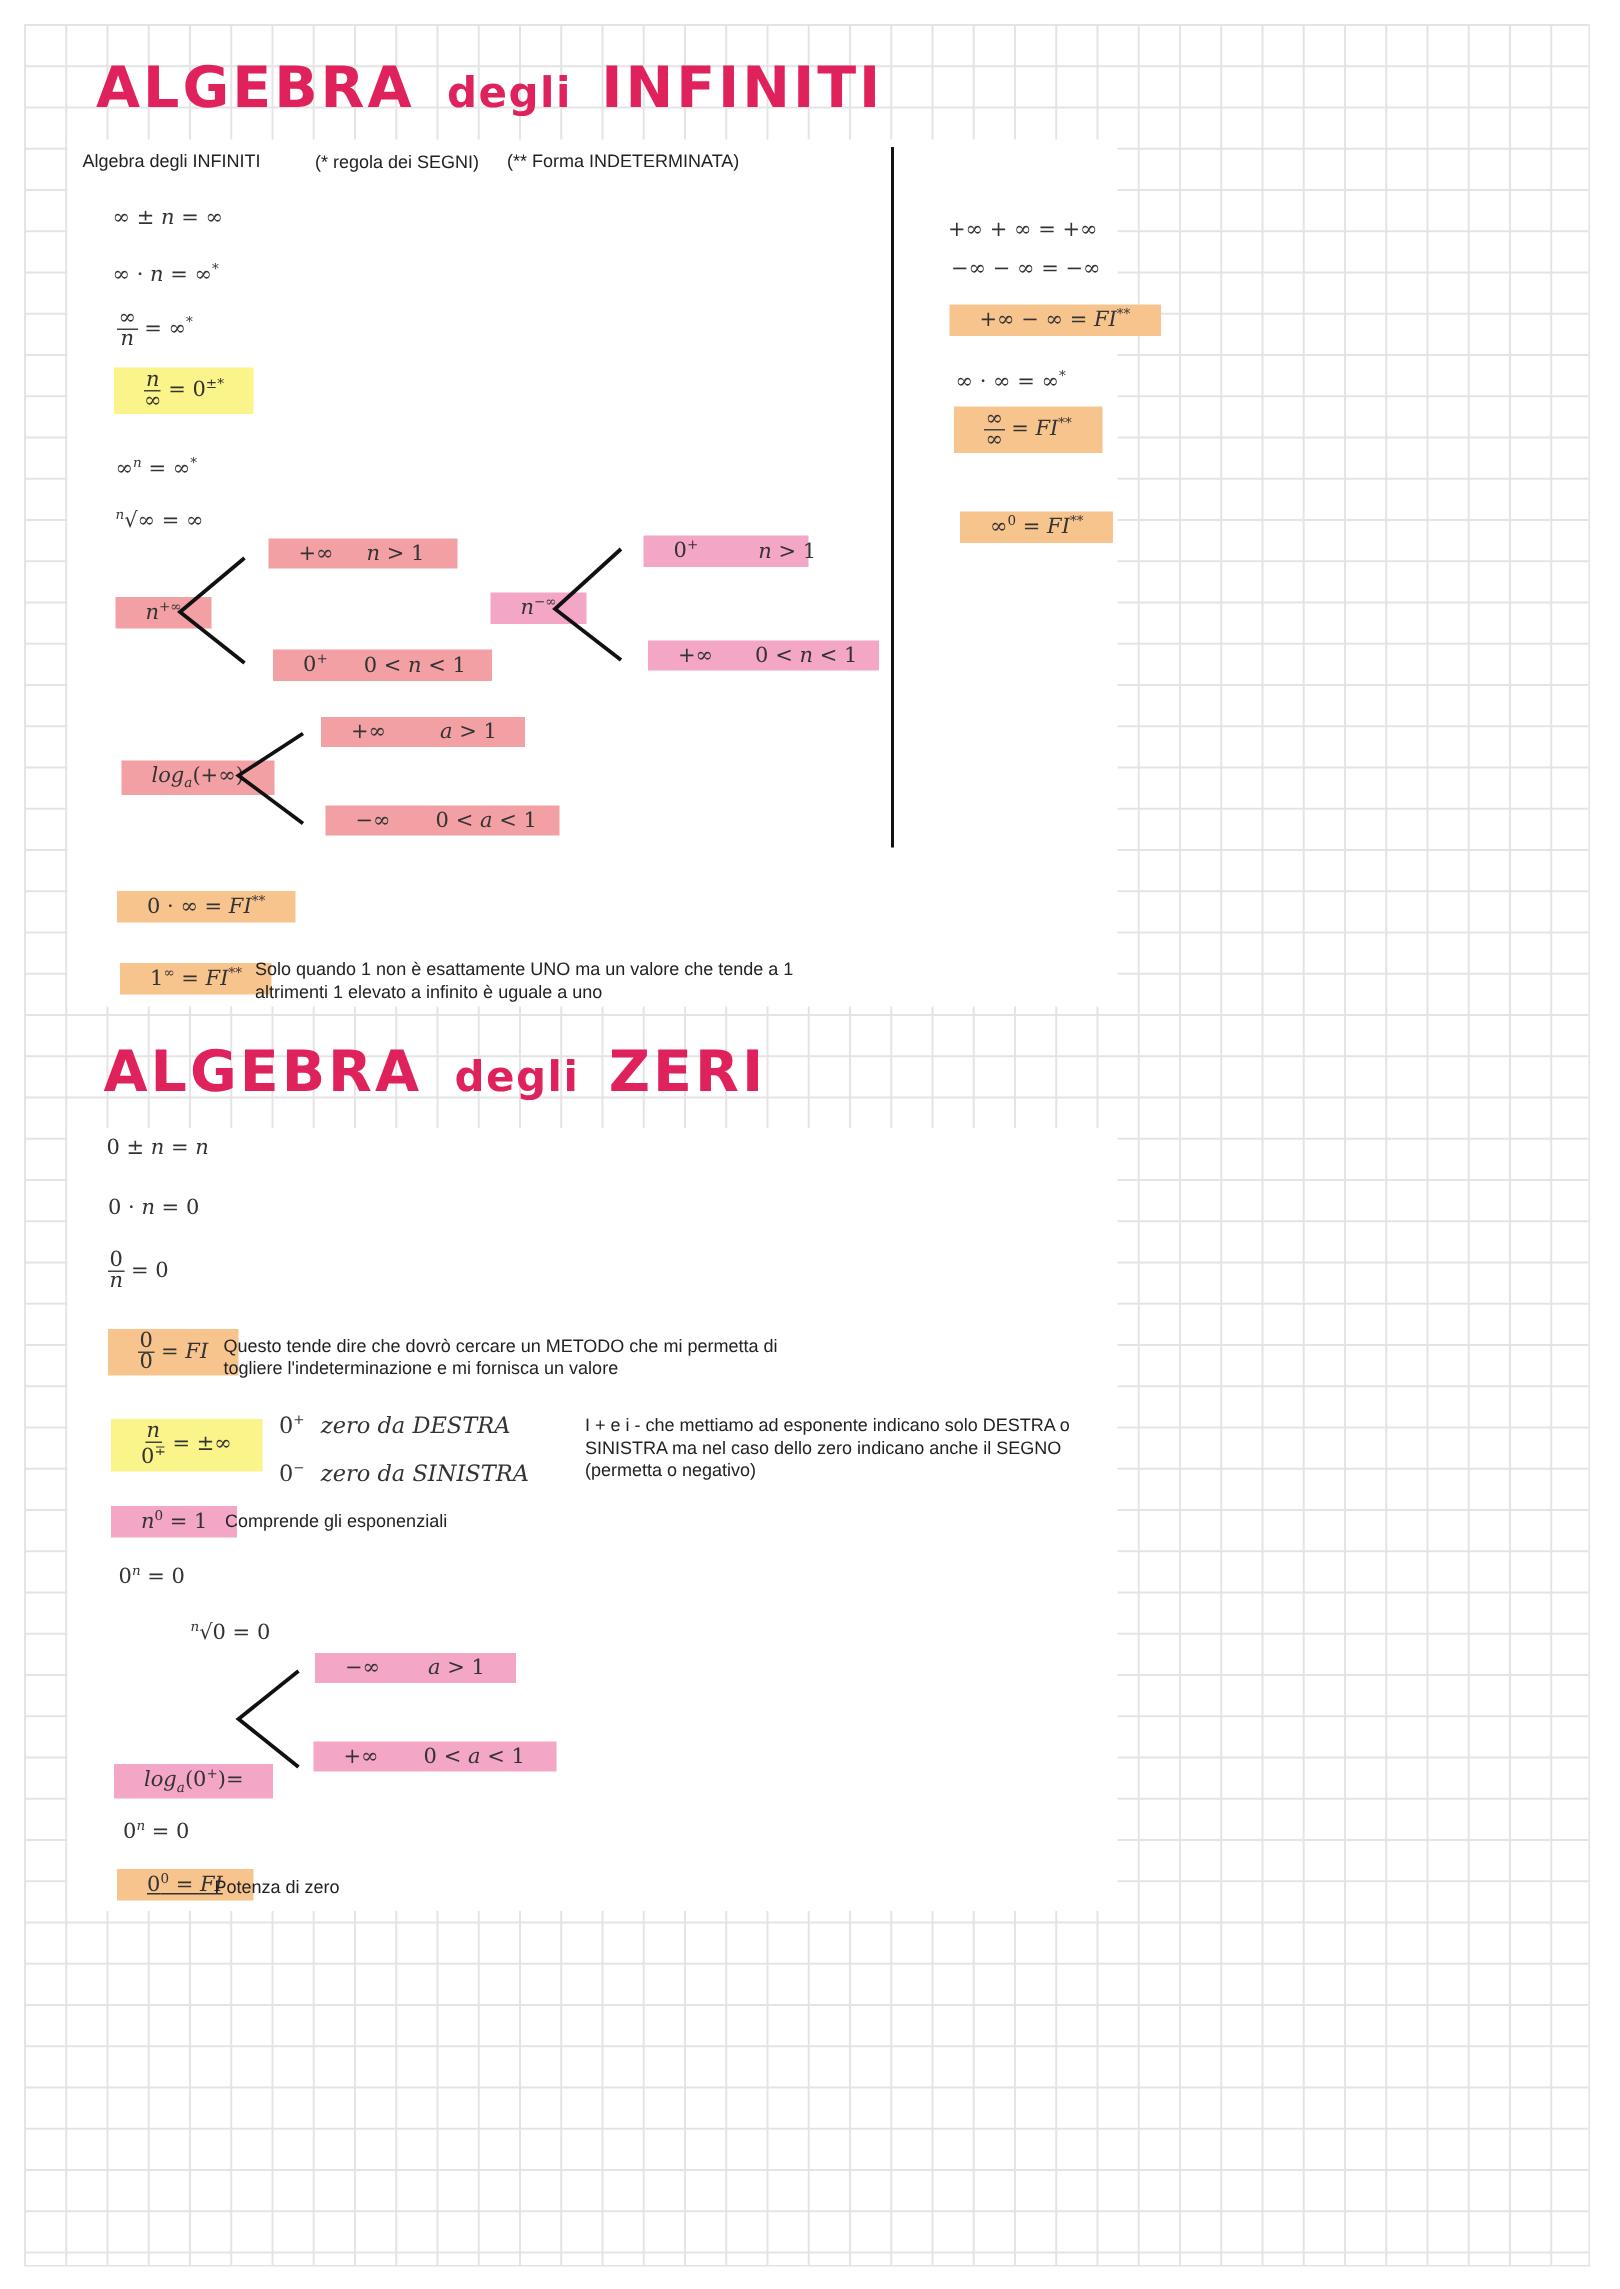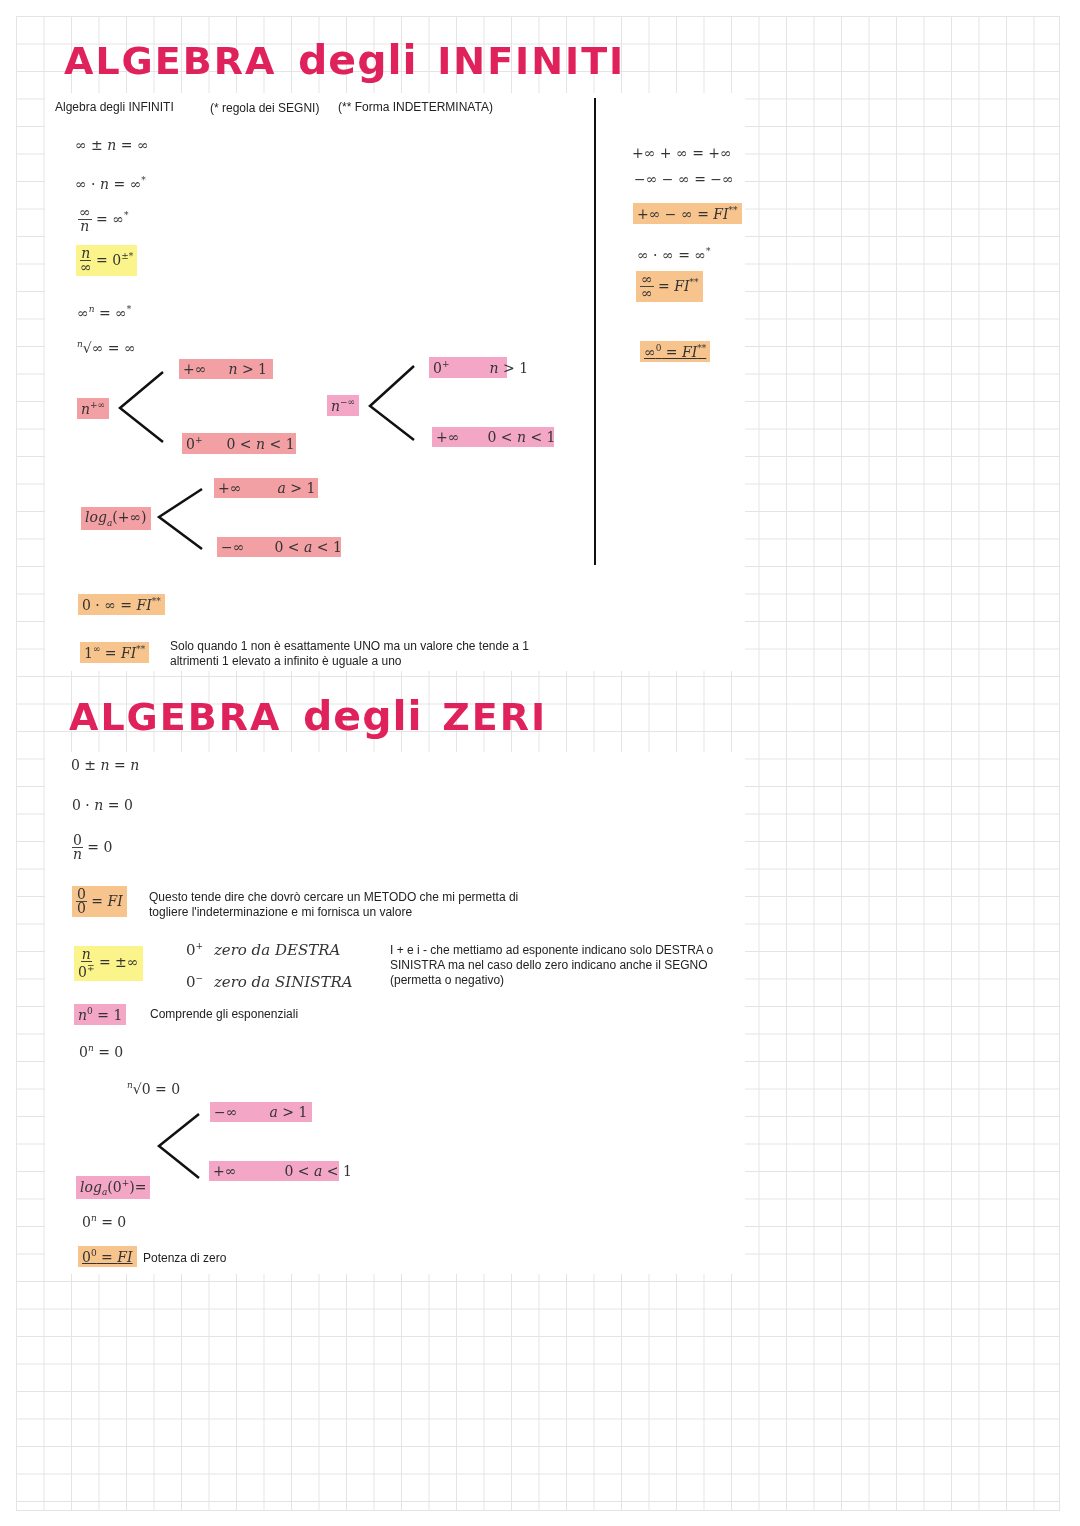--- a/index.html
+++ b/index.html
@@ -17,27 +17,27 @@
       linear-gradient(to bottom, #e4e4e4 1px, transparent 1px);
     background-size:27.5px 27.5px;
     border-right:1px solid #e4e4e4; border-bottom:1px solid #e4e4e4;
   }
   .panel { position:absolute; background:#fff; }
   .title {
     position:absolute; color:#e0225c; font-family:"DejaVu Sans", sans-serif;
     font-weight:bold; letter-spacing:2px;
   }
   .title .big { font-size:38px; }
-  .title .small { font-size:41px; letter-spacing:1px; text-transform:none; }
+  .title .small { font-size:28px; letter-spacing:1px; text-transform:none; }
   .abs { position:absolute; white-space:nowrap; }
   .math { font-family:"DejaVu Serif", serif; font-size:14px; color:#333; }
   .math i { font-style:italic; }
   .note { font-family:"Liberation Sans", sans-serif; font-size:12px; color:#222; line-height:15px; }
   .hdr { font-size:12px; color:#222; }
-  .hl { padding:2px 4px; }
+  .hl { padding:2px 20px; }
   .y { background:var(--yellow); }
   .o { background:var(--orange); }
   .r { background:var(--red); }
   .p { background:var(--pink); }
   sup { font-size:9px; }
   .frac { display:inline-flex; flex-direction:column; align-items:center; vertical-align:middle; line-height:13px; }
   .frac span:first-child { border-bottom:1px solid #444; padding:0 1px; }
   .vline { position:absolute; background:#111; }
   svg.branch { position:absolute; overflow:visible; }
 </style>
@@ -117,21 +117,21 @@
 <div class="vline" style="left:594px;top:98px;width:2px;height:467px;"></div>
 
 <div class="abs math" style="left:632px;top:145px;">+∞ + ∞ = +∞</div>
 <div class="abs math" style="left:634px;top:171px;">−∞ − ∞ = −∞</div>
 <div class="abs math hl o" style="left:633px;top:203px;">+∞ − ∞ = <i>FI</i><sup>**</sup></div>
 <div class="abs math" style="left:637px;top:246px;">∞ · ∞ = ∞<sup>*</sup></div>
 <div class="abs math hl o" style="left:636px;top:271px;"><span class="frac">
       <span>∞</span>
       <span>∞</span>
     </span> = <i>FI</i><sup>**</sup></div>
-<div class="abs math hl o" style="left:640px;top:341px;text-decoration:underline;">∞<sup>0</sup> = <i>FI</i><sup>**</sup></div>
+<div class="abs math hl o" style="left:640px;top:341px;">∞<sup>0</sup> = <i>FI</i><sup>**</sup></div>
 
 <div class="title" style="left:69px;top:692px;">
   <span class="big">ALGEBRA</span>
   <span class="small" style="margin-left:14px;">degli</span>
   <span class="big" style="margin-left:12px;">ZERI</span>
 </div>
 
 <div class="abs math" style="left:71px;top:757px;">0 ± <i>n</i> = <i>n</i></div>
 <div class="abs math" style="left:72px;top:797px;">0 · <i>n</i> = 0</div>
 <div class="abs math" style="left:72px;top:834px;"><span class="frac">
@@ -167,18 +167,18 @@
 <div class="abs math" style="left:79px;top:1080px;margin-left:48px;"><sup><i>n</i></sup>√0 = 0</div>
 
 <div class="abs math hl p" style="left:76px;top:1176px;"><i>log</i><sub style="font-size:9px;"><i>a</i></sub>(0<sup>+</sup>)=</div>
 <svg class="branch" style="left:157px;top:1112px;" width="46" height="70">
   <polyline points="42,2 2,34 42,66" fill="none" stroke="#111" stroke-width="2.5"></polyline>
 </svg>
 <div class="abs math hl p" style="left:210px;top:1102px;width:94px;">
   <span>−∞</span><span style="margin-left:32px;"><i>a</i> &gt; 1</span>
 </div>
 <div class="abs math hl p" style="left:209px;top:1161px;width:122px;">
-  <span>+∞</span><span style="margin-left:48px;">0 &lt; <i>a</i> &lt; 1</span>
+  <span>+∞</span><span style="margin-left:30px;">0 &lt; <i>a</i> &lt; 1</span>
 </div>
 
 <div class="abs math" style="left:82px;top:1213px;">0<sup><i>n</i></sup> = 0</div>
 <div class="abs math hl o" style="left:78px;top:1246px;text-decoration:underline;">0<sup>0</sup> = <i>FI</i></div>
 <div class="abs note" style="left:143px;top:1251px;">Potenza di zero</div>
 
 </body></html>

